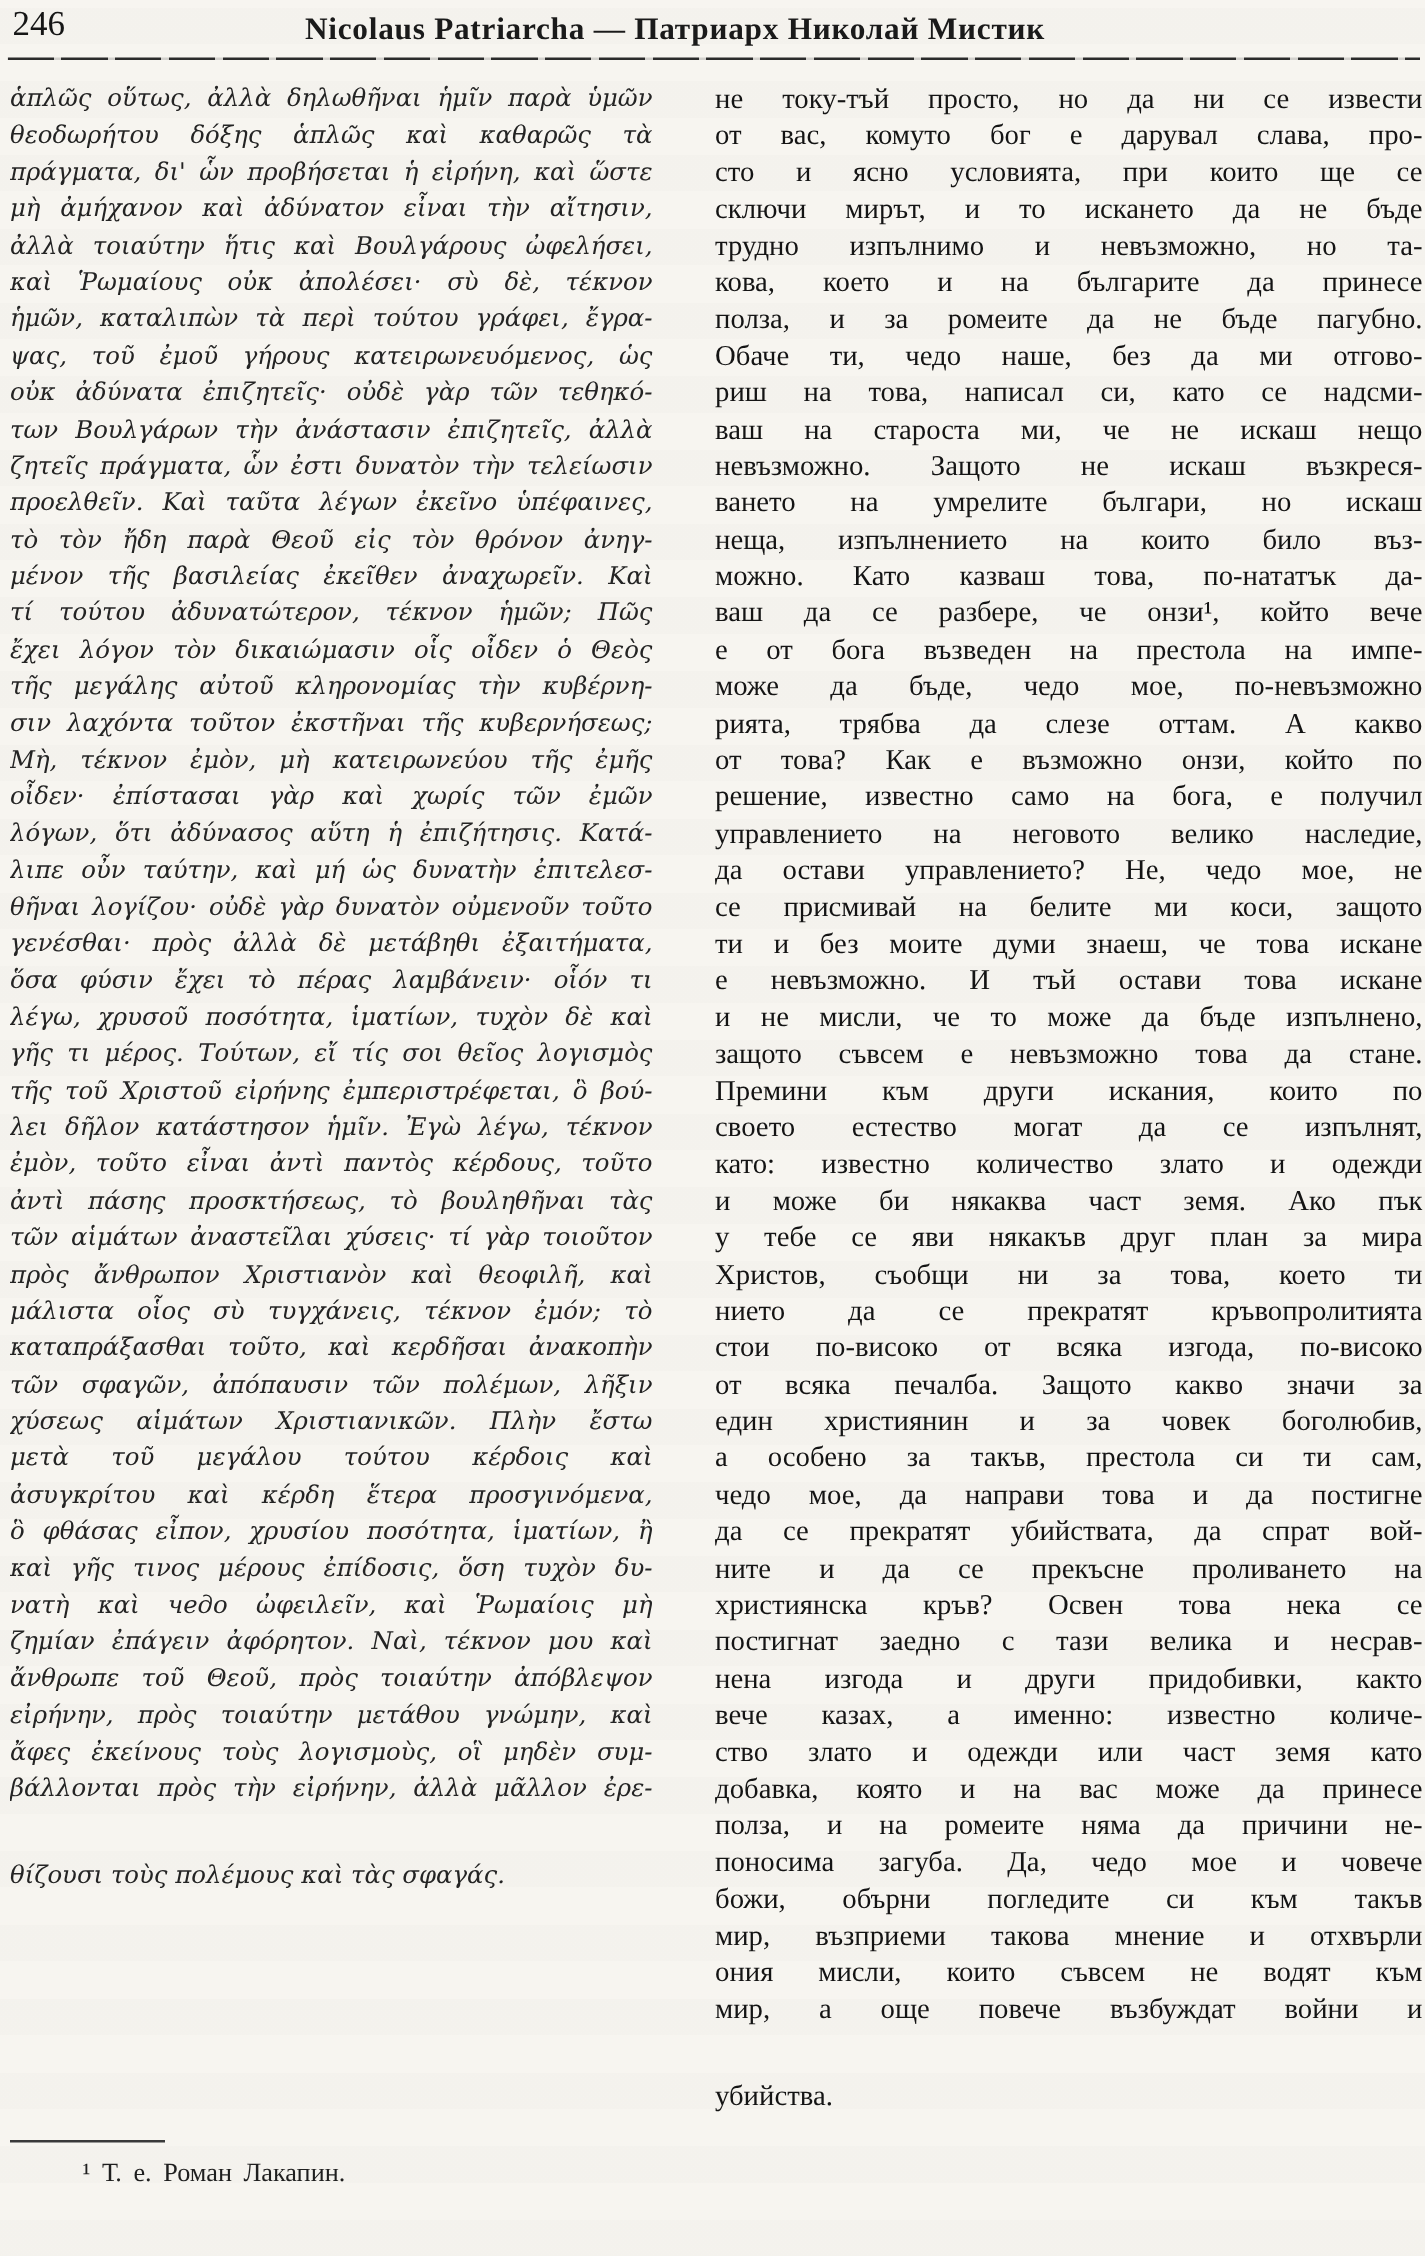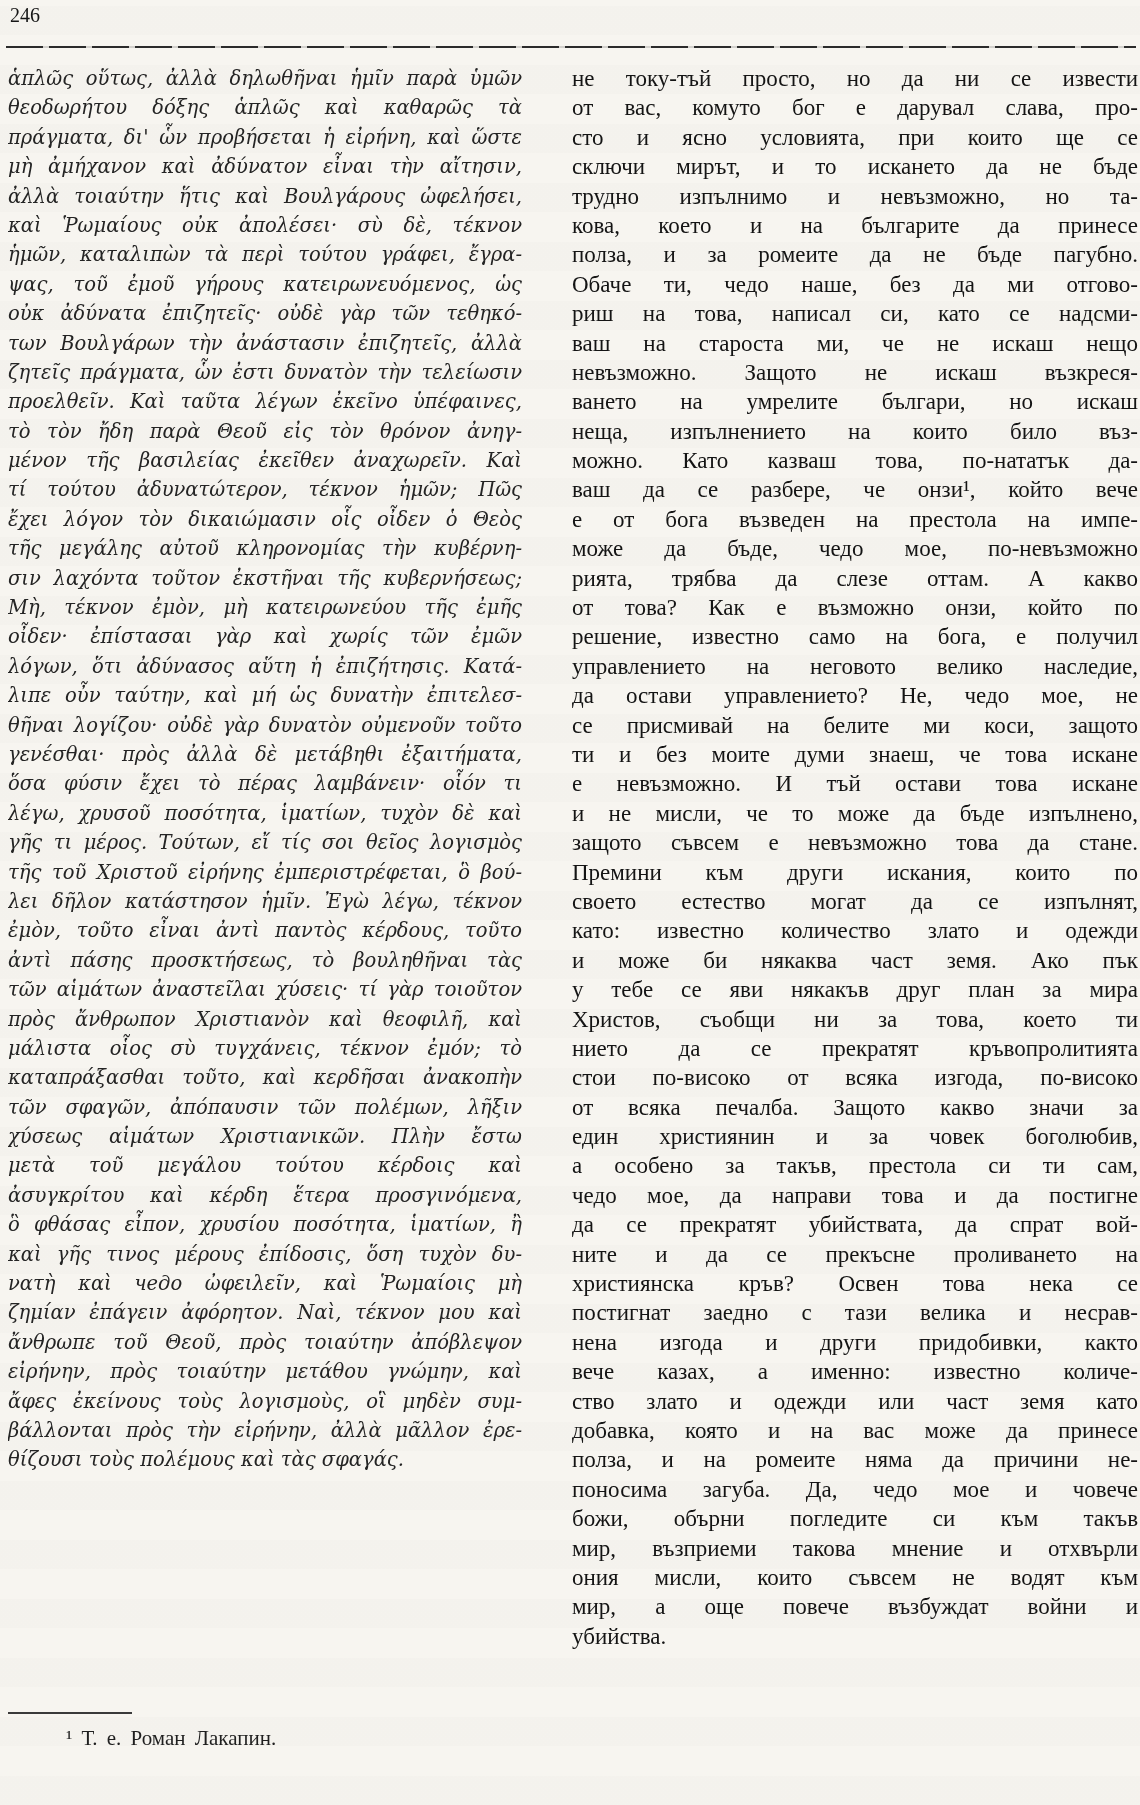--- a/index.html
+++ b/index.html
@@ -15,21 +15,21 @@
       repeating-linear-gradient(0deg, rgba(0,0,0,0.012) 0 29px, rgba(0,0,0,0) 29px 59px),
       #f7f5f0;
     overflow: hidden;
     color: #1c1c1c;
   }
   .page-number {
     position: absolute;
     left: 10px;
     top: 4px;
     font-family: "Liberation Serif", serif;
-    font-size: 20px;
+    font-size: 28px;
     font-weight: 400;
     color: #161616;
   }
   .header-title {
     position: absolute;
     left: 0;
     right: 60px;
     top: 10px;
     text-align: center;
     font-family: "Liberation Serif", serif;
@@ -72,20 +72,21 @@
   }
   .line {
     height: 29.4px;
     line-height: 29.4px;
     text-align: justify;
     text-align-last: justify;
     overflow: hidden;
   }
   .line:last-child {
     text-align-last: left;
+    margin-top: 40px;
   }
   .footnote-rule {
     position: absolute;
     left: 8px;
     top: 1712px;
     width: 124px;
     height: 2px;
     background: #3a3a3a;
   }
   .footnote-text {
@@ -98,20 +99,21 @@
     color: #1f1f1f;
   }
 </style>
 </head>
 <body>
 
 <div class="page">
 
   <div class="page-number">246</div>
 
+  <div class="header-title">Nicolaus Patriarcha — Патриарх Николай Мистик</div>
 
   <div class="header-rule"></div>
 
   <div class="col col-greek">
       <div class="line">ἁπλῶς οὕτως, ἀλλὰ δηλωθῆναι ἡμῖν παρὰ ὑμῶν</div>
       <div class="line">θεοδωρήτου δόξης ἁπλῶς καὶ καθαρῶς τὰ</div>
       <div class="line">πράγματα, δι' ὧν προβήσεται ἡ εἰρήνη, καὶ ὥστε</div>
       <div class="line">μὴ ἀμήχανον καὶ ἀδύνατον εἶναι τὴν αἴτησιν,</div>
       <div class="line">ἀλλὰ τοιαύτην ἥτις καὶ Βουλγάρους ὠφελήσει,</div>
       <div class="line">καὶ Ῥωμαίους οὐκ ἀπολέσει· σὺ δὲ, τέκνον</div>

